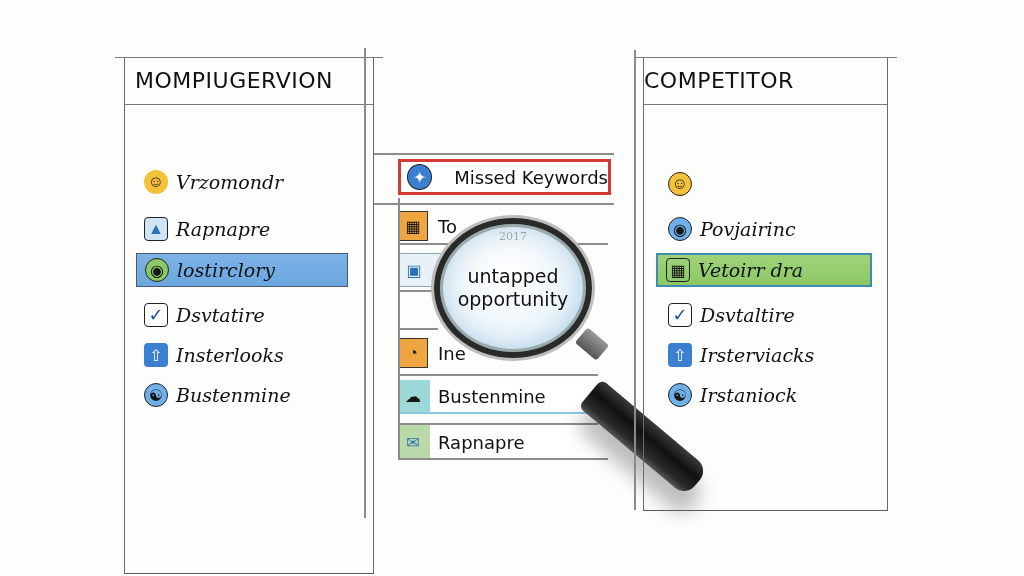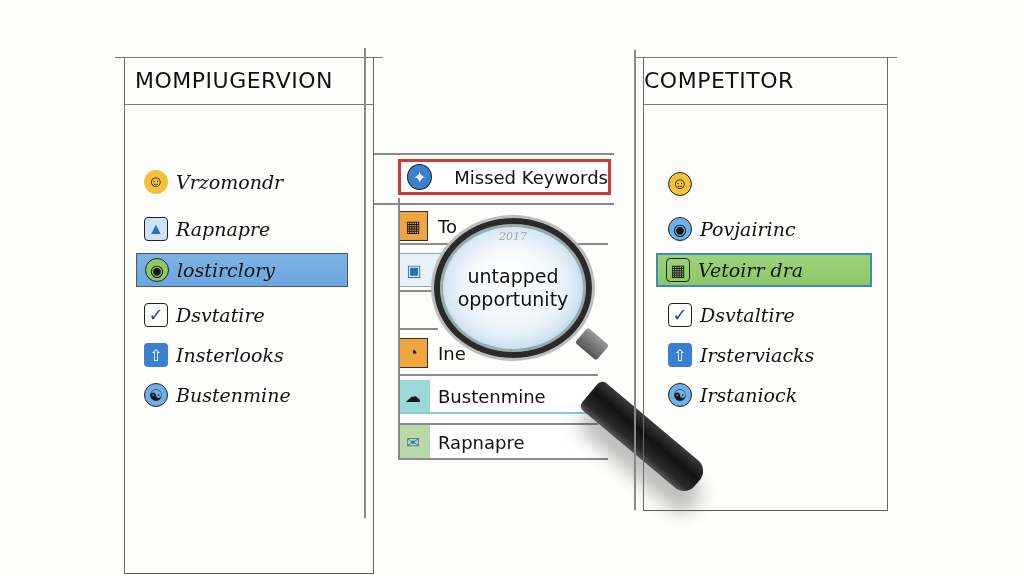--- a/index.html
+++ b/index.html
@@ -28,21 +28,21 @@
   .mid-row .label { font-family: "DejaVu Sans", sans-serif; font-size: 18px; color: #111; white-space: nowrap; }
   .mid-line { position: absolute; background: #8c8c8c; height: 1.5px; }
 
   .missed { left: 398px; top: 159px; width: 213px; height: 36px; border: 3px solid #d43a34; background: #fff; padding-left: 6px; }
   .missed .label { font-size: 18px; margin-left: 12px; }
 
   .magnifier { position: absolute; left: 434px; top: 218px; width: 158px; height: 140px; border-radius: 50%;
     border: 6px solid #2a2a2a; box-shadow: 0 0 0 3px #bdbdbd, inset 0 0 0 3px #9aa, inset 0 0 30px rgba(120,170,210,0.5);
     background: radial-gradient(ellipse at 45% 40%, #ffffff 0%, #eef6fb 55%, #c9e2f2 100%); display: flex; flex-direction: column; align-items: center; justify-content: center; }
   .magnifier .lens-text { font-family: "DejaVu Sans", sans-serif; font-size: 19px; line-height: 23px; text-align: right; color: #111; }
-  .magnifier .faint { position: absolute; top: 6px; font-size: 11px; color: #9aa; font-family: "DejaVu Serif", serif; font-style: italic; }
+  .magnifier .faint { position: absolute; top: 6px; font-size: 11px; color: #9aa; font-family: "DejaVu Serif", serif; }
   .handle-neck { position: absolute; left: 578px; top: 334px; width: 28px; height: 20px; background: linear-gradient(#999, #555); transform: rotate(40deg); border-radius: 3px; }
   .handle { position: absolute; left: 590px; top: 375px; width: 140px; height: 36px; background: linear-gradient(#3a3a3a, #111 40%, #2a2a2a 80%, #555);
     transform: rotate(40deg); transform-origin: left center; border-radius: 6px 14px 14px 6px; box-shadow: 12px 18px 18px rgba(0,0,0,0.25); }
 </style>
 </head>
 <body>
 
 <div class="panel panel-left">
   <div class="header">
     <span class="title">MOMPIUGERVION</span>

